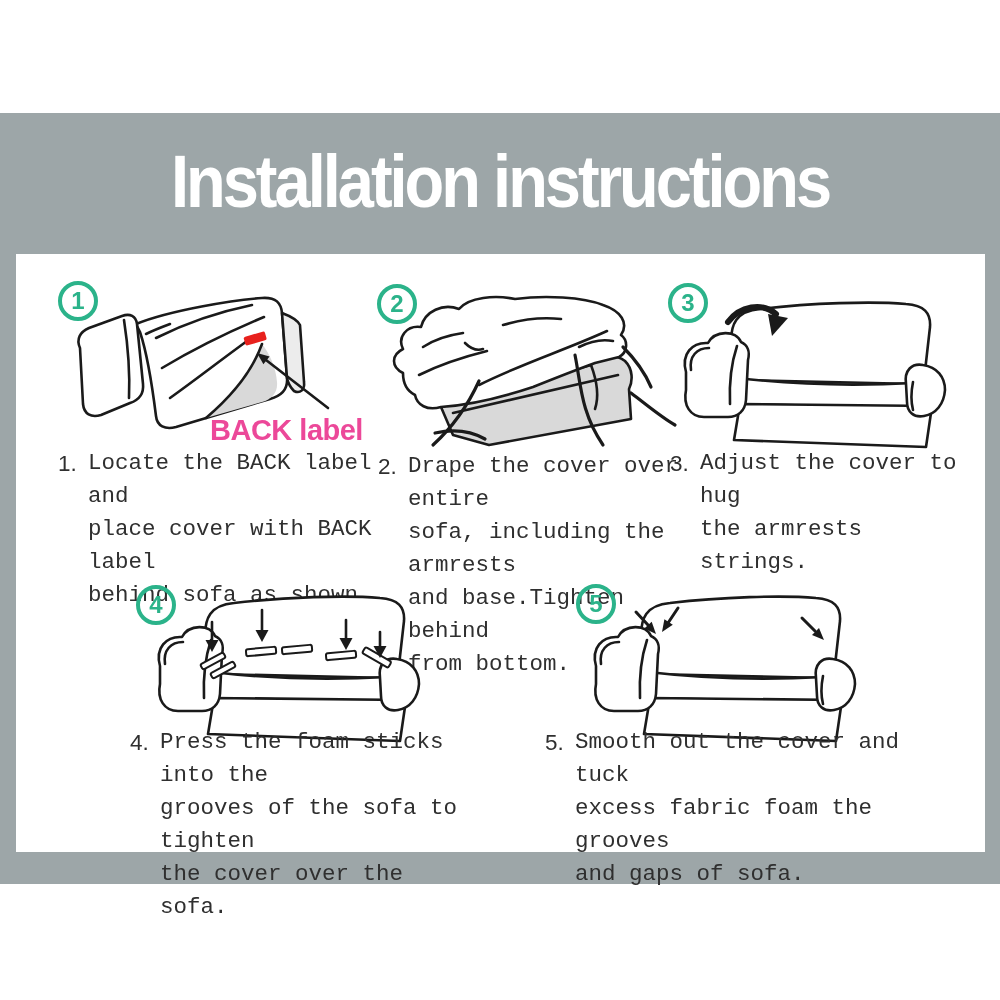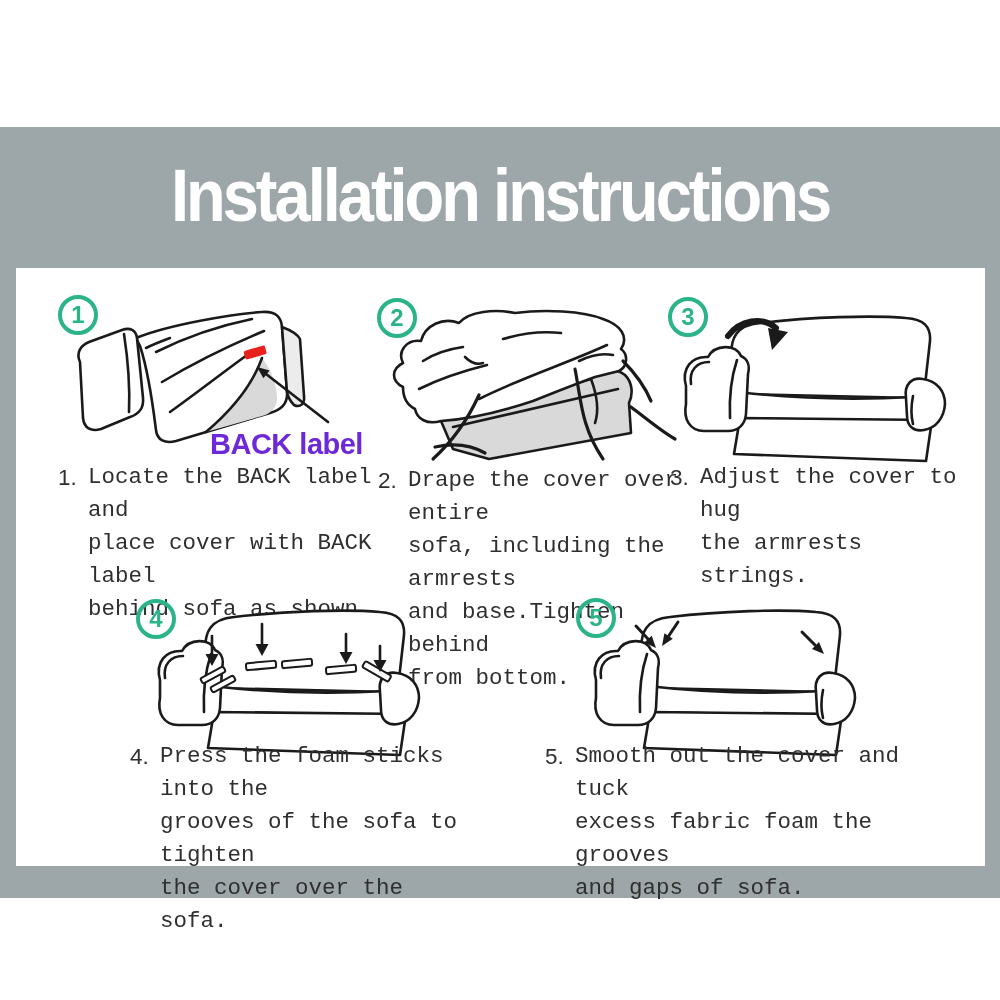--- a/index.html
+++ b/index.html
@@ -1,21 +1,21 @@
 <!DOCTYPE html>
 <html><head>
 <meta charset="utf-8">
 <style>
   html,body { margin:0; padding:0; background:#ffffff; }
   .page {
     position:relative; width:1000px; height:1000px; background:#ffffff;
     font-family:"Liberation Sans", sans-serif; overflow:hidden;
   }
   .gray-panel {
-    position:absolute; left:0; top:127px; width:1000px; height:771px;
+    position:absolute; left:0; top:113px; width:1000px; height:771px;
     background:#9da6a8;
   }
   .title {
     position:absolute; left:0; top:26px; width:100%;
     text-align:center; color:#ffffff; font-weight:bold;
     font-size:65px; letter-spacing:-3px;
     transform:scaleY(1.14); transform-origin:center top;
     margin:0; white-space:nowrap;
   }
   .content-box {
@@ -28,21 +28,21 @@
     color:#2bb38a; font-size:24px; font-weight:bold;
     display:flex; align-items:center; justify-content:center;
   }
   .para {
     position:absolute; display:flex; color:#2f2f2f;
     font-size:22.5px; line-height:33px;
   }
   .para .num { flex:0 0 30px; }
   .para .txt { flex:1; white-space:pre-line;font-family:Liberation Mono, monospace; }
   .callout {
-    position:absolute; color:#6d28d9; font-weight:bold; font-size:29px;
+    position:absolute; color:#ec4899; font-weight:bold; font-size:29px;
     letter-spacing:-0.5px; white-space:nowrap;
   }
   .illus { position:absolute; }
   svg { display:block; overflow:visible; }
   svg path, svg line { vector-effect:none; }
 </style>
 </head>
 <body>
 
 <div class="page">

